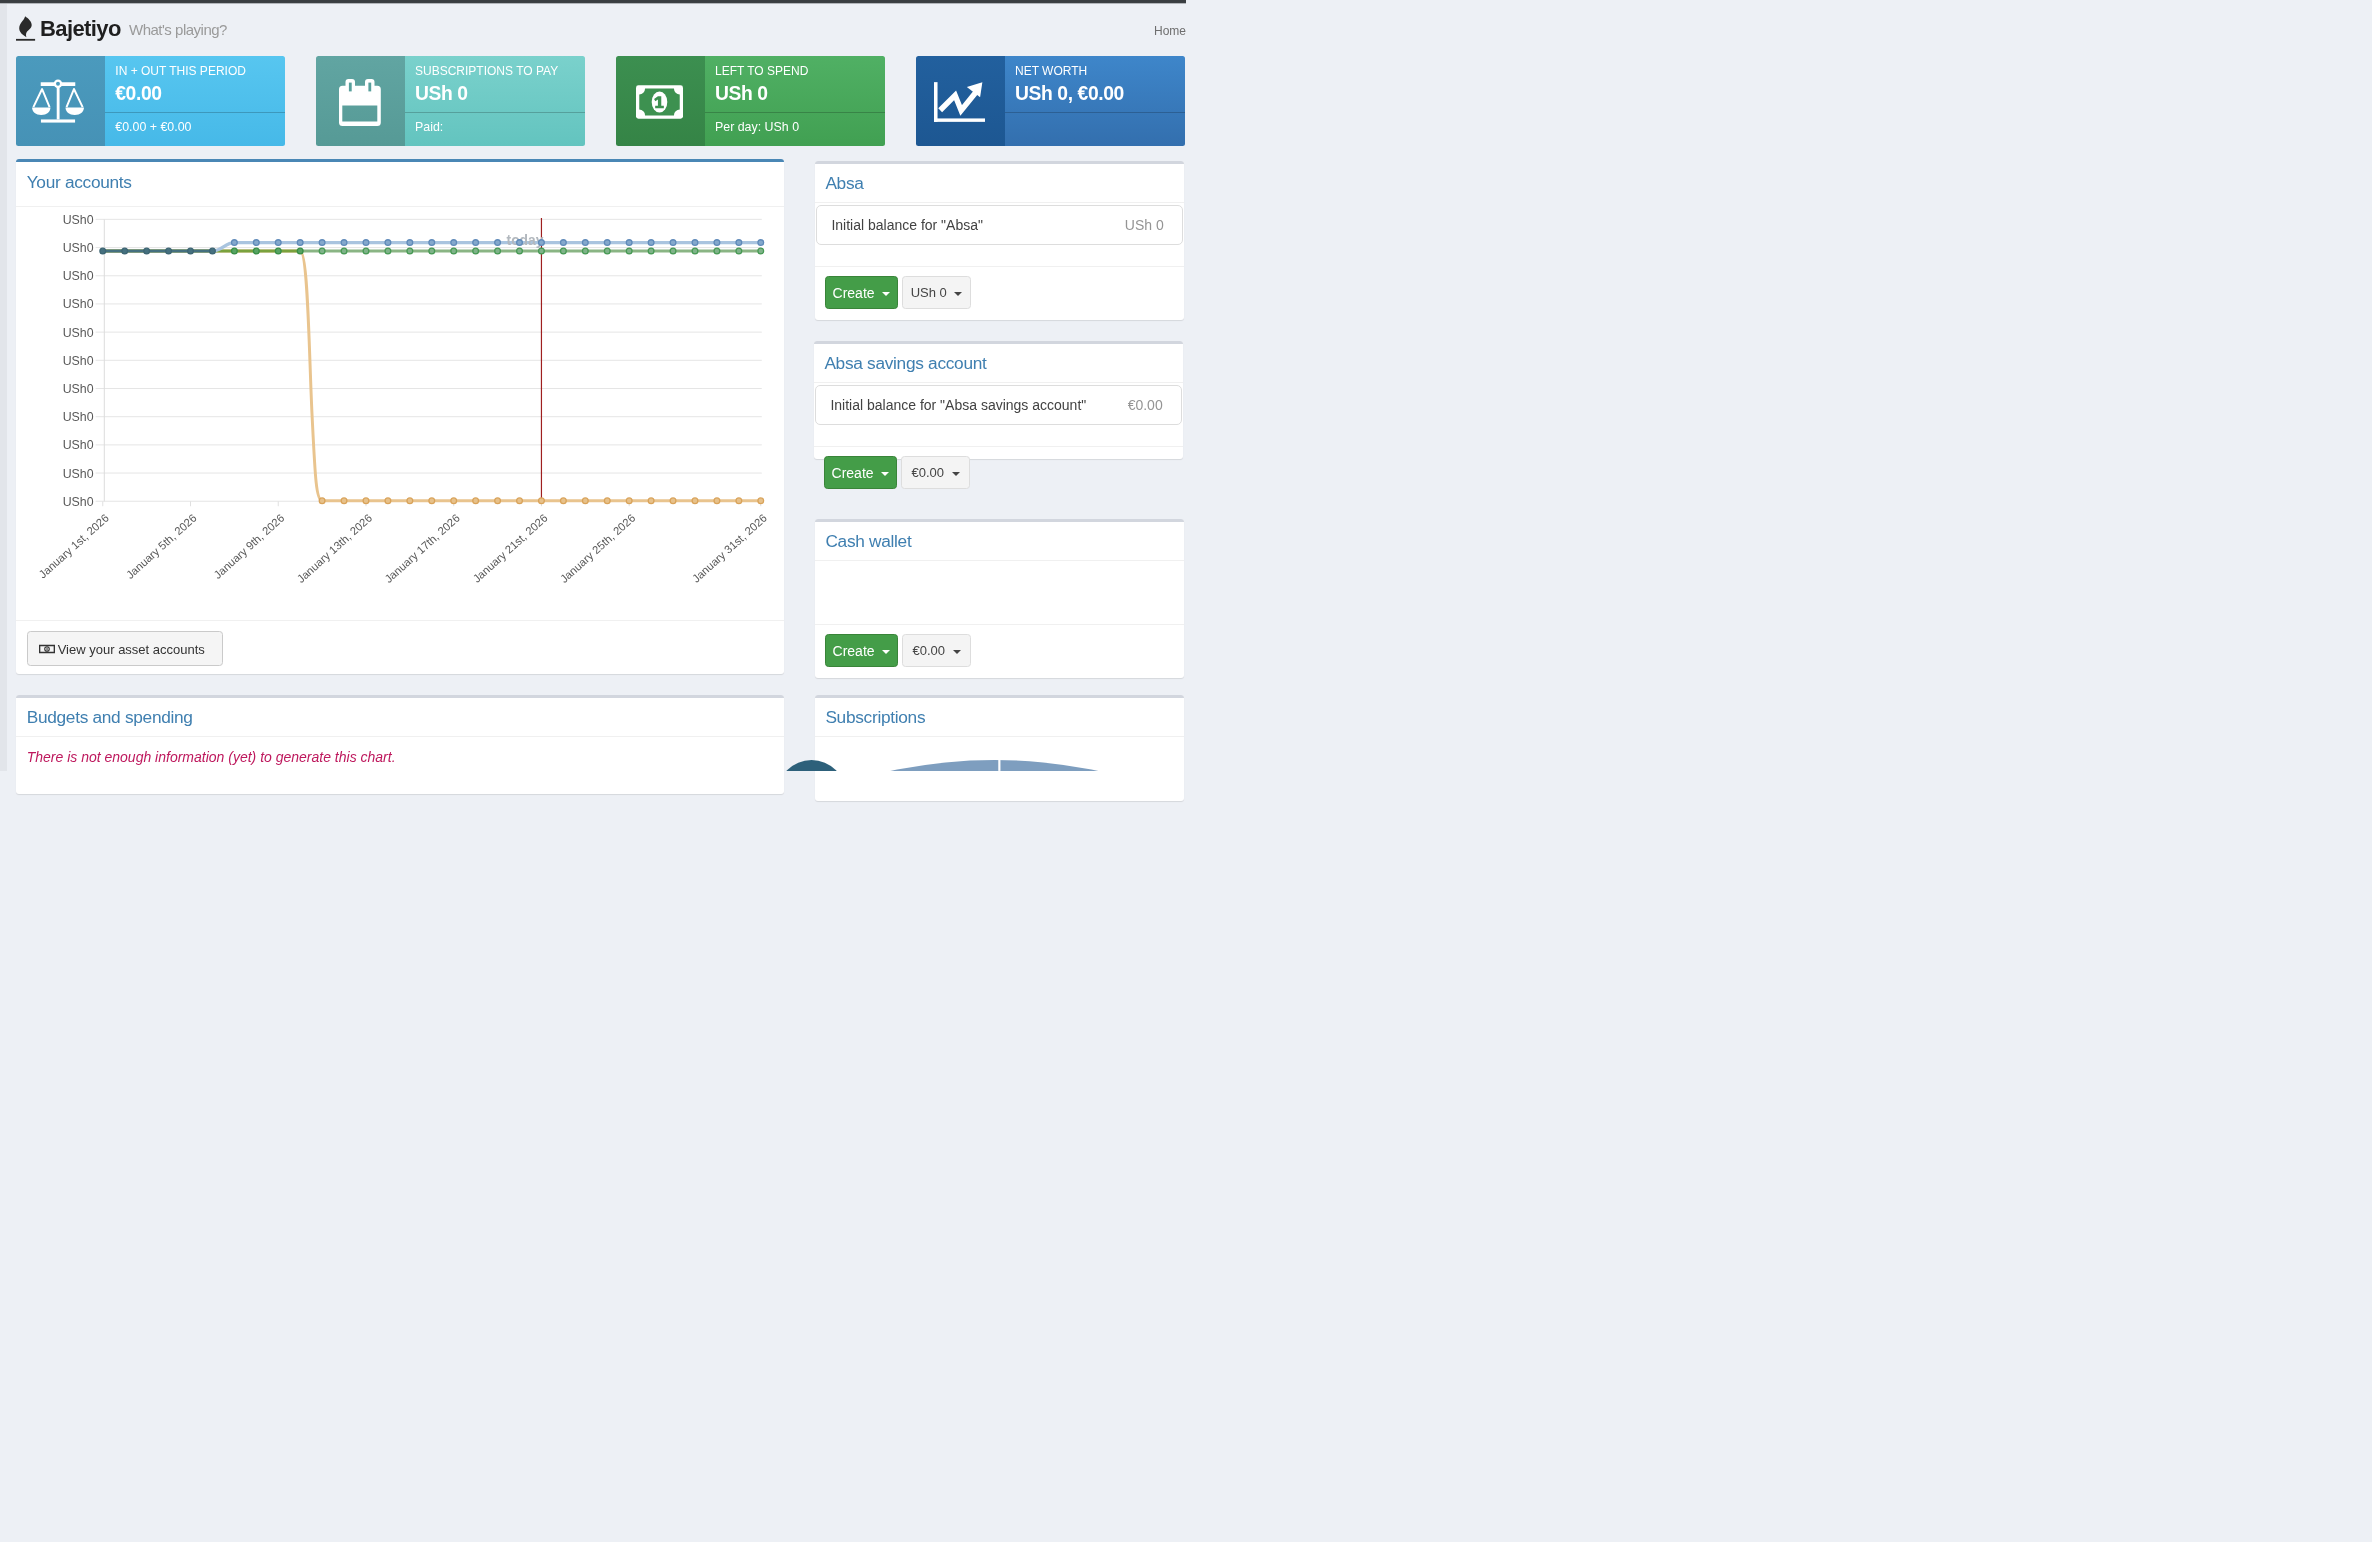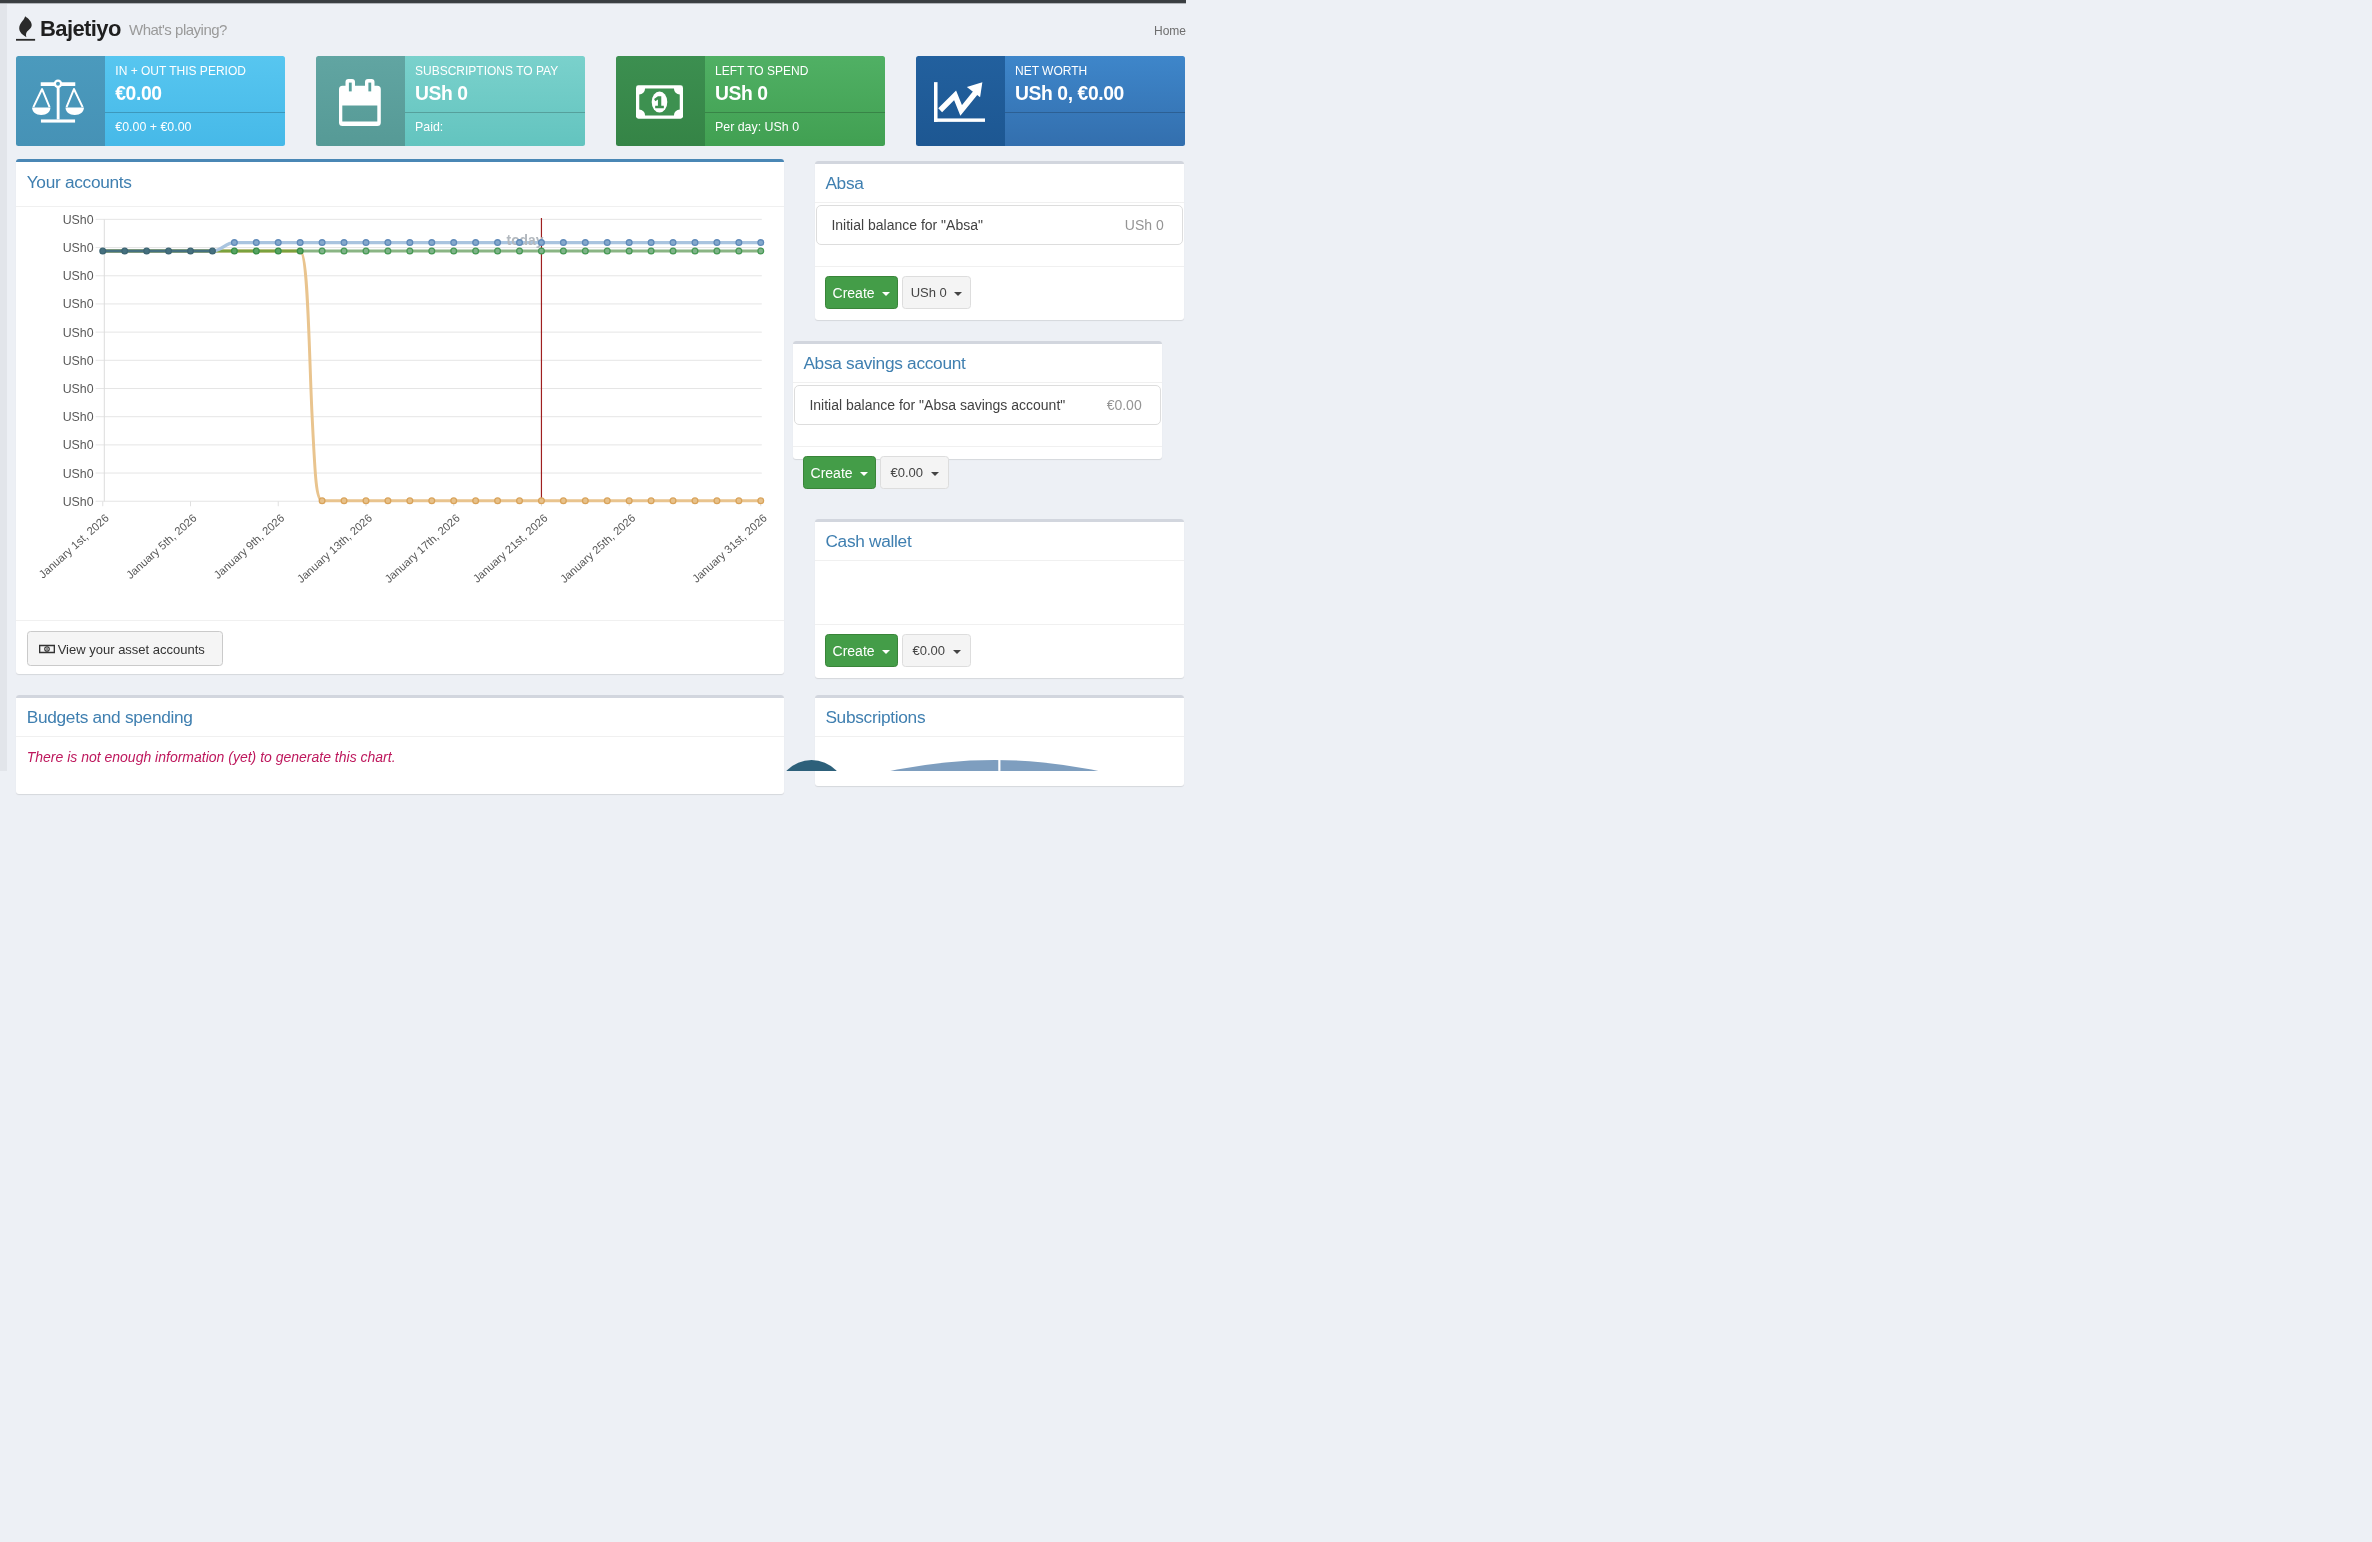--- a/index.html
+++ b/index.html
@@ -268,21 +268,21 @@
   <div class="pdivider" style="top:41px;"></div>
   <div class="listitem" style="left:1px; top:44px; width:367px; height:40px;">
     <div class="lt">Initial balance for "Absa"</div>
     <div class="lv">USh 0</div>
   </div>
   <div class="pdivider" style="top:105px;"></div>
   <div class="btn-create" style="left:10px; top:115px;">Create <span class="caret" style="border-top-color:#fff;"></span></div>
   <div class="btn-amount" style="left:87px; top:115px; width:69px;">USh 0 <span class="caret" style="border-top-color:#444;"></span></div>
 </div>
 
-<div class="panel" style="left:793px; top:341px; width:369px; height:118px;">
+<div class="panel" style="left:814px; top:341px; width:369px; height:118px;">
   <div class="bord" style="background:#d2d6de;"></div>
   <div class="ptitle" style="top:12px;">Absa savings account</div>
   <div class="pdivider" style="top:41px;"></div>
   <div class="listitem" style="left:1px; top:44px; width:367px; height:40px;">
     <div class="lt">Initial balance for "Absa savings account"</div>
     <div class="lv">€0.00</div>
   </div>
   <div class="pdivider" style="top:105px;"></div>
   <div class="btn-create" style="left:10px; top:115px;">Create <span class="caret" style="border-top-color:#fff;"></span></div>
   <div class="btn-amount" style="left:87px; top:115px; width:69px;">€0.00 <span class="caret" style="border-top-color:#444;"></span></div>
@@ -290,21 +290,21 @@
 
 <div class="panel" style="left:815px; top:519px; width:369px; height:159px;padding-left:14px;">
   <div class="bord" style="background:#d2d6de;"></div>
   <div class="ptitle" style="top:12px;">Cash wallet</div>
   <div class="pdivider" style="top:41px;"></div>
   <div class="pdivider" style="top:105px;"></div>
   <div class="btn-create" style="left:10px; top:115px;">Create <span class="caret" style="border-top-color:#fff;"></span></div>
   <div class="btn-amount" style="left:87px; top:115px; width:69px;">€0.00 <span class="caret" style="border-top-color:#444;"></span></div>
 </div>
 
-<div class="panel" style="left:815px; top:695px; width:369px; height:91px;text-align:center;">
+<div class="panel" style="left:815px; top:695px; width:369px; height:106px;text-align:center;">
   <div class="bord" style="background:#d2d6de;"></div>
   <div class="ptitle" style="top:11.6px;">Subscriptions</div>
   <div class="pdivider" style="top:41px;"></div>
 </div>
 
 <svg class="abs" style="left:762px; top:752px; z-index:30;" width="424" height="19" viewBox="0 0 428 19">
   <circle cx="50" cy="43" r="35" fill="#2d607a"></circle>
   <circle cx="234.5" cy="511" r="503" fill="#7e9ebf"></circle>
   <rect x="238.5" y="8" width="2.2" height="11" fill="#fff"></rect>
 </svg>

